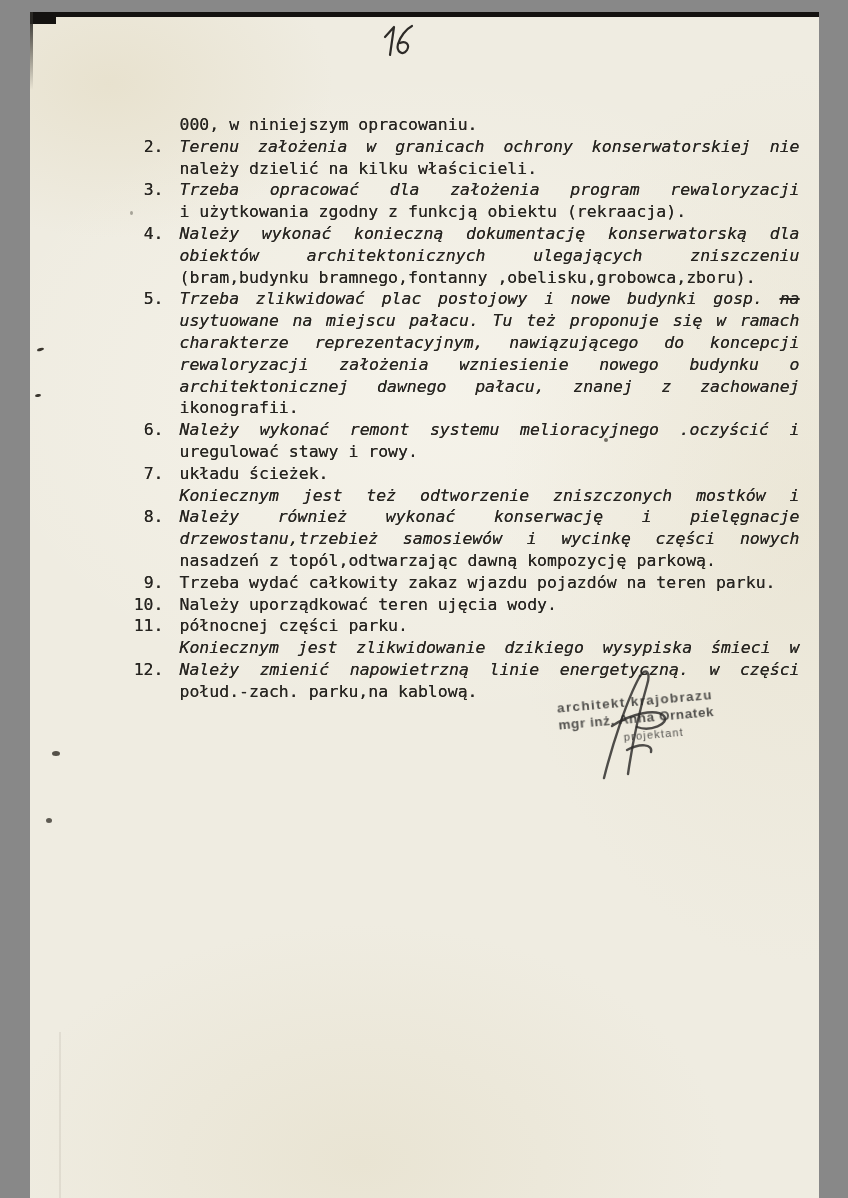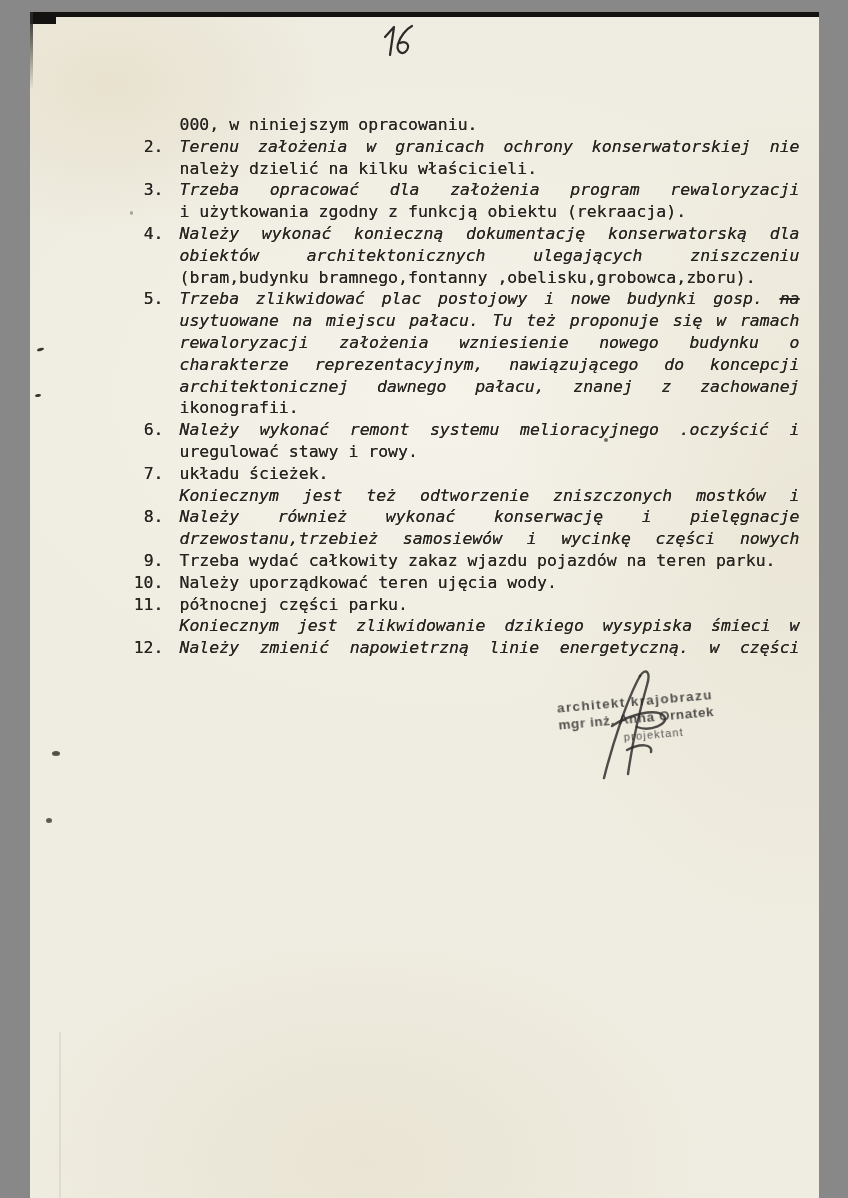--- a/index.html
+++ b/index.html
@@ -102,22 +102,22 @@
             <div class="line just">Należy wykonać konieczną dokumentację konserwatorską dla</div>
             <div class="line just">obiektów architektonicznych ulegających zniszczeniu</div>
             <div class="line">(bram,budynku bramnego,fontanny ,obelisku,grobowca,zboru).</div>
           </div>
         </div>
         <div class="item">
           <span class="num">5.</span>
           <div>
             <div class="line just">Trzeba zlikwidować plac postojowy i nowe budynki gosp. <s>na</s></div>
             <div class="line just">usytuowane na miejscu pałacu. Tu też proponuje się w ramach</div>
+            <div class="line just">charakterze reprezentacyjnym, nawiązującego do koncepcji</div>
             <div class="line just">rewaloryzacji założenia wzniesienie nowego budynku o</div>
-            <div class="line just">charakterze reprezentacyjnym, nawiązującego do koncepcji</div>
             <div class="line just">architektonicznej dawnego pałacu, znanej z zachowanej</div>
             <div class="line">ikonografii.</div>
           </div>
         </div>
         <div class="item">
           <span class="num">6.</span>
           <div>
             <div class="line just">Należy wykonać remont systemu melioracyjnego .oczyścić i</div>
             <div class="line">uregulować stawy i rowy.</div>
           </div>
@@ -127,20 +127,21 @@
           <div>
             <div class="line">układu ścieżek.</div>
             <div class="line just">Koniecznym jest też odtworzenie zniszczonych mostków i</div>
           </div>
         </div>
         <div class="item">
           <span class="num">8.</span>
           <div>
             <div class="line just">Należy również wykonać konserwację i pielęgnacje</div>
             <div class="line just">drzewostanu,trzebież samosiewów i wycinkę części nowych</div>
+            <div class="line">nasadzeń z topól,odtwarzając dawną kompozycję parkową.</div>
           </div>
         </div>
         <div class="item">
           <span class="num">9.</span>
           <div>
             <div class="line">Trzeba wydać całkowity zakaz wjazdu pojazdów na teren parku.</div>
           </div>
         </div>
         <div class="item">
           <span class="num">10.</span>
@@ -152,20 +153,21 @@
           <span class="num">11.</span>
           <div>
             <div class="line">północnej części parku.</div>
             <div class="line just">Koniecznym jest zlikwidowanie dzikiego wysypiska śmieci w</div>
           </div>
         </div>
         <div class="item">
           <span class="num">12.</span>
           <div>
             <div class="line just">Należy zmienić napowietrzną linie energetyczną. w części</div>
+            <div class="line">połud.-zach. parku,na kablową.</div>
           </div>
         </div>
       </div>
   </div>
 
   <div class="stamp">
     <div class="l1">architekt krajobrazu</div>
     <div class="l2">mgr inż. Anna Ornatek</div>
     <div class="l3">projektant</div>
   </div>

